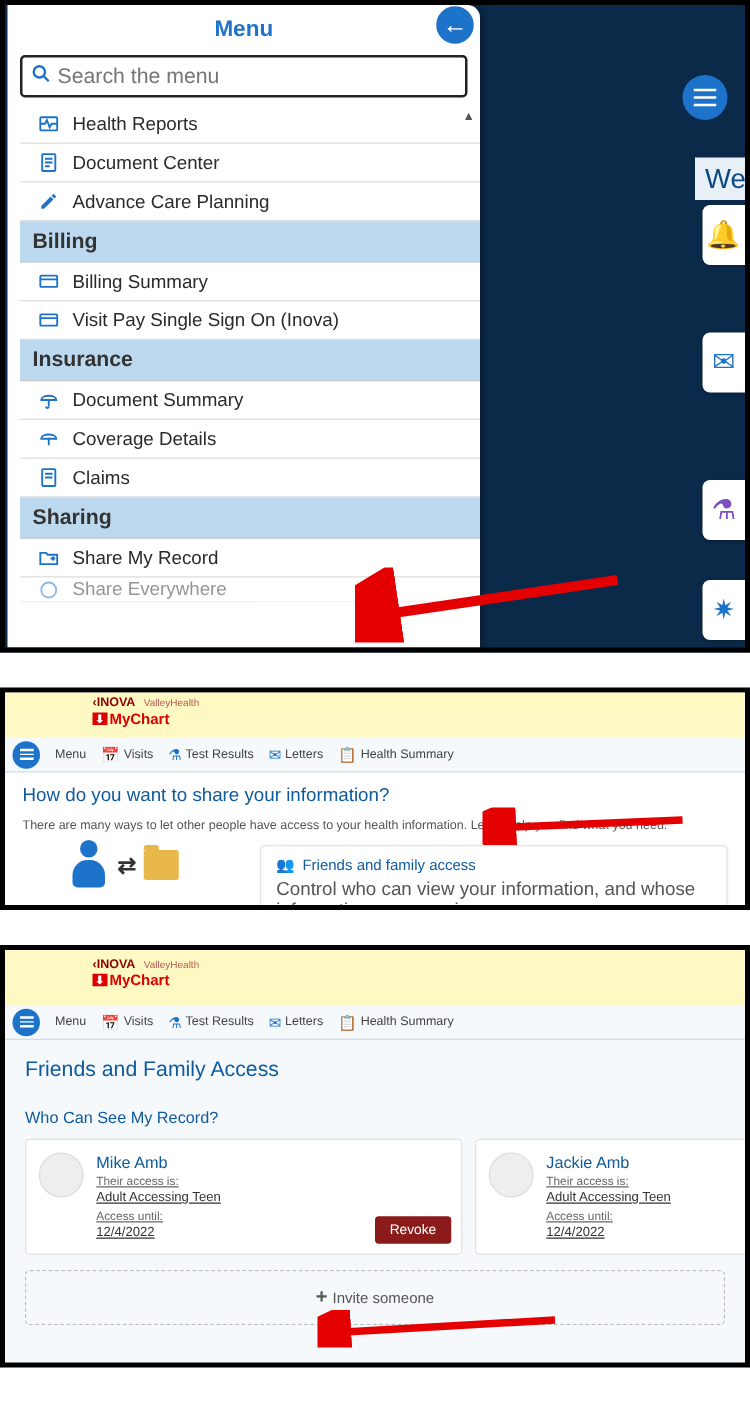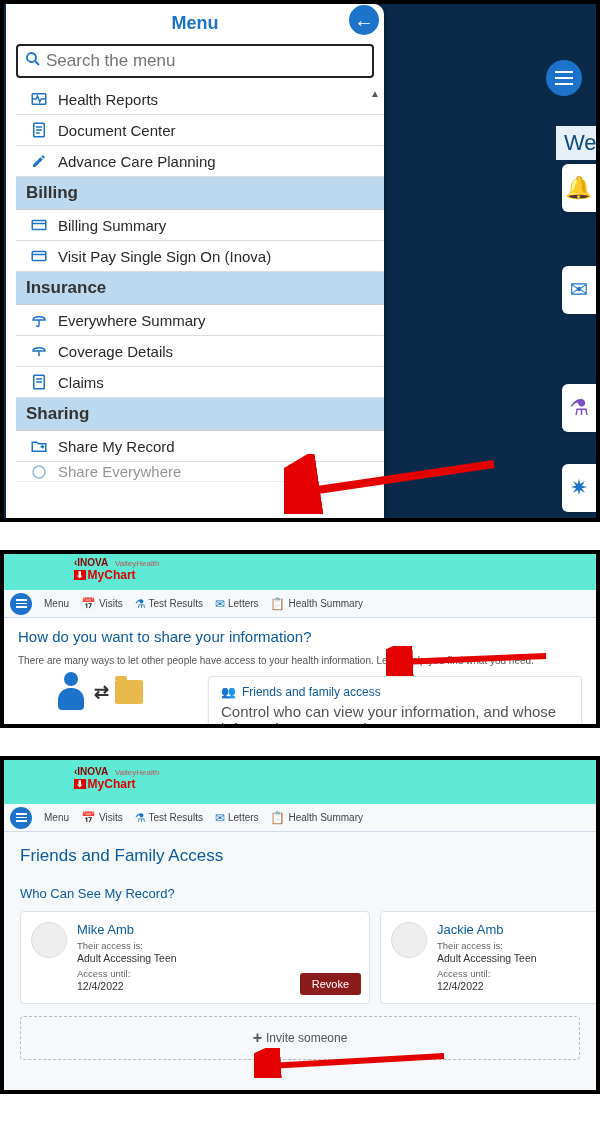--- a/index.html
+++ b/index.html
@@ -24,21 +24,21 @@
   .ss1 .hamburger { position: absolute; right: 14px; top: 56px; width: 36px; height: 36px; background: #1d73c9; border-radius: 50%; display: flex; flex-direction: column; justify-content: center; align-items: center; gap: 4px; }
   .ss1 .hamburger span { width: 18px; height: 2px; background: #fff; }
   .ss1 .wel { position: absolute; right: 0; top: 122px; color: #0b4a7e; font-size: 22px; font-weight: 500; background: #e8f0f7; padding: 4px 0 4px 8px; width: 40px; overflow: hidden; }
   .ss1 .tile { position: absolute; right: 0; width: 34px; height: 48px; background: #fff; border-radius: 6px 0 0 6px; box-shadow: 0 1px 4px rgba(0,0,0,.2); display: flex; align-items: center; justify-content: center; font-size: 22px; }
   .tile1 { top: 160px; } .tile2 { top: 262px; } .tile3 { top: 380px; } .tile4 { top: 460px; }
   
   .arrow-svg { position: absolute; pointer-events: none; }
   
   
   .ss2 { height: 178px; background: #fff; }
-  .topbar { background: #5eead4; height: 36px; position: relative; }
+  .topbar { background: #fef9c3; height: 36px; position: relative; }
   .logo-wrap { position: absolute; left: 70px; top: 3px; font-size: 10px; }
   .logo-inova { color: #8b0000; font-weight: bold; }
   .logo-valley { color: #b55; font-size: 8px; margin-left: 4px; }
   .logo-mychart { color: #d00; font-weight: bold; font-size: 12px; display: flex; align-items: center; gap: 2px; }
   .navbar { background: #f5f9fc; height: 28px; display: flex; align-items: center; padding: 0 6px; gap: 12px; border-bottom: 1px solid #d0dde8; }
   .nav-hamb { width: 22px; height: 22px; background: #1d73c9; border-radius: 50%; display: flex; flex-direction: column; justify-content: center; align-items: center; gap: 2px; }
   .nav-hamb span { width: 11px; height: 1.5px; background: #fff; }
   .nav-item { display: flex; align-items: center; gap: 3px; font-size: 10px; color: #444; }
   .nav-item .ic { color: #1d73c9; font-size: 12px; }
   .ss2 .content { padding: 10px 14px; }
@@ -60,21 +60,21 @@
   .ss3 .topbar { height: 44px; }
   .ss3 .logo-wrap { top: 6px; }
   .ss3 .content3 { padding: 14px 16px; }
   .ss3 .pg-title { color: #0d5a9e; font-size: 17px; font-weight: 400; margin-bottom: 20px; }
   .ss3 .sub-title { color: #0d5a9e; font-size: 13px; margin-bottom: 10px; }
   .cards-row { display: flex; gap: 10px; align-items: center; }
   .person-card { flex: 1; background: #fff; border: 1px solid #e0e0e0; border-radius: 4px; padding: 10px 12px 10px 10px; position: relative; display: flex; }
   .avatar { width: 36px; height: 36px; background: #eee; border-radius: 50%; margin-right: 10px; flex-shrink: 0; border: 1px solid #ddd; }
   .pc-body { font-size: 9.5px; color: #666; }
   .pc-name { color: #0d5a9e; font-size: 13px; font-weight: 500; margin-bottom: 3px; }
-  .pc-line { margin-bottom: 1px; }
+  .pc-line { margin-bottom: 1px; text-decoration: underline; }
   .pc-strong { color: #333; font-size: 10.5px; }
   .revoke-btn { position: absolute; right: 8px; bottom: 8px; background: #8b1a1a; color: #fff; font-size: 11px; padding: 5px 12px; border-radius: 3px; border: none; }
   .invite-box { margin-top: 12px; border: 1.5px dashed #bbb; border-radius: 4px; height: 44px; display: flex; align-items: center; justify-content: center; font-size: 12px; color: #555; gap: 4px; }
   .invite-box .plus { font-size: 16px; font-weight: bold; }
   .ss3 .person-card.clip { overflow: hidden; }
   
   svg.icon-svg { width: 18px; height: 18px; }
 </style>
 </head>
 <body>
@@ -150,21 +150,21 @@
       </div>
       <div class="section-hdr">Insurance</div>
       <div class="menu-row">
         <span class="icon">
             <svg class="icon-svg" viewBox="0 0 24 24" fill="none" stroke="currentColor" stroke-width="2">
               <path d="M4 12 C4 6 20 6 20 12 Z"></path>
               <line x1="12" y1="12" x2="12" y2="19"></line>
               <path d="M12 19 C12 21 9 21 9 19"></path>
             </svg>
           </span>
-        <span>Everywhere Summary</span>
+        <span>Document Summary</span>
       </div>
       <div class="menu-row">
         <span class="icon">
             <svg class="icon-svg" viewBox="0 0 24 24" fill="none" stroke="currentColor" stroke-width="2">
               <path d="M4 12 C4 6 20 6 20 12 Z"></path>
               <line x1="12" y1="12" x2="12" y2="19"></line>
             </svg>
           </span>
         <span>Coverage Details</span>
       </div>

